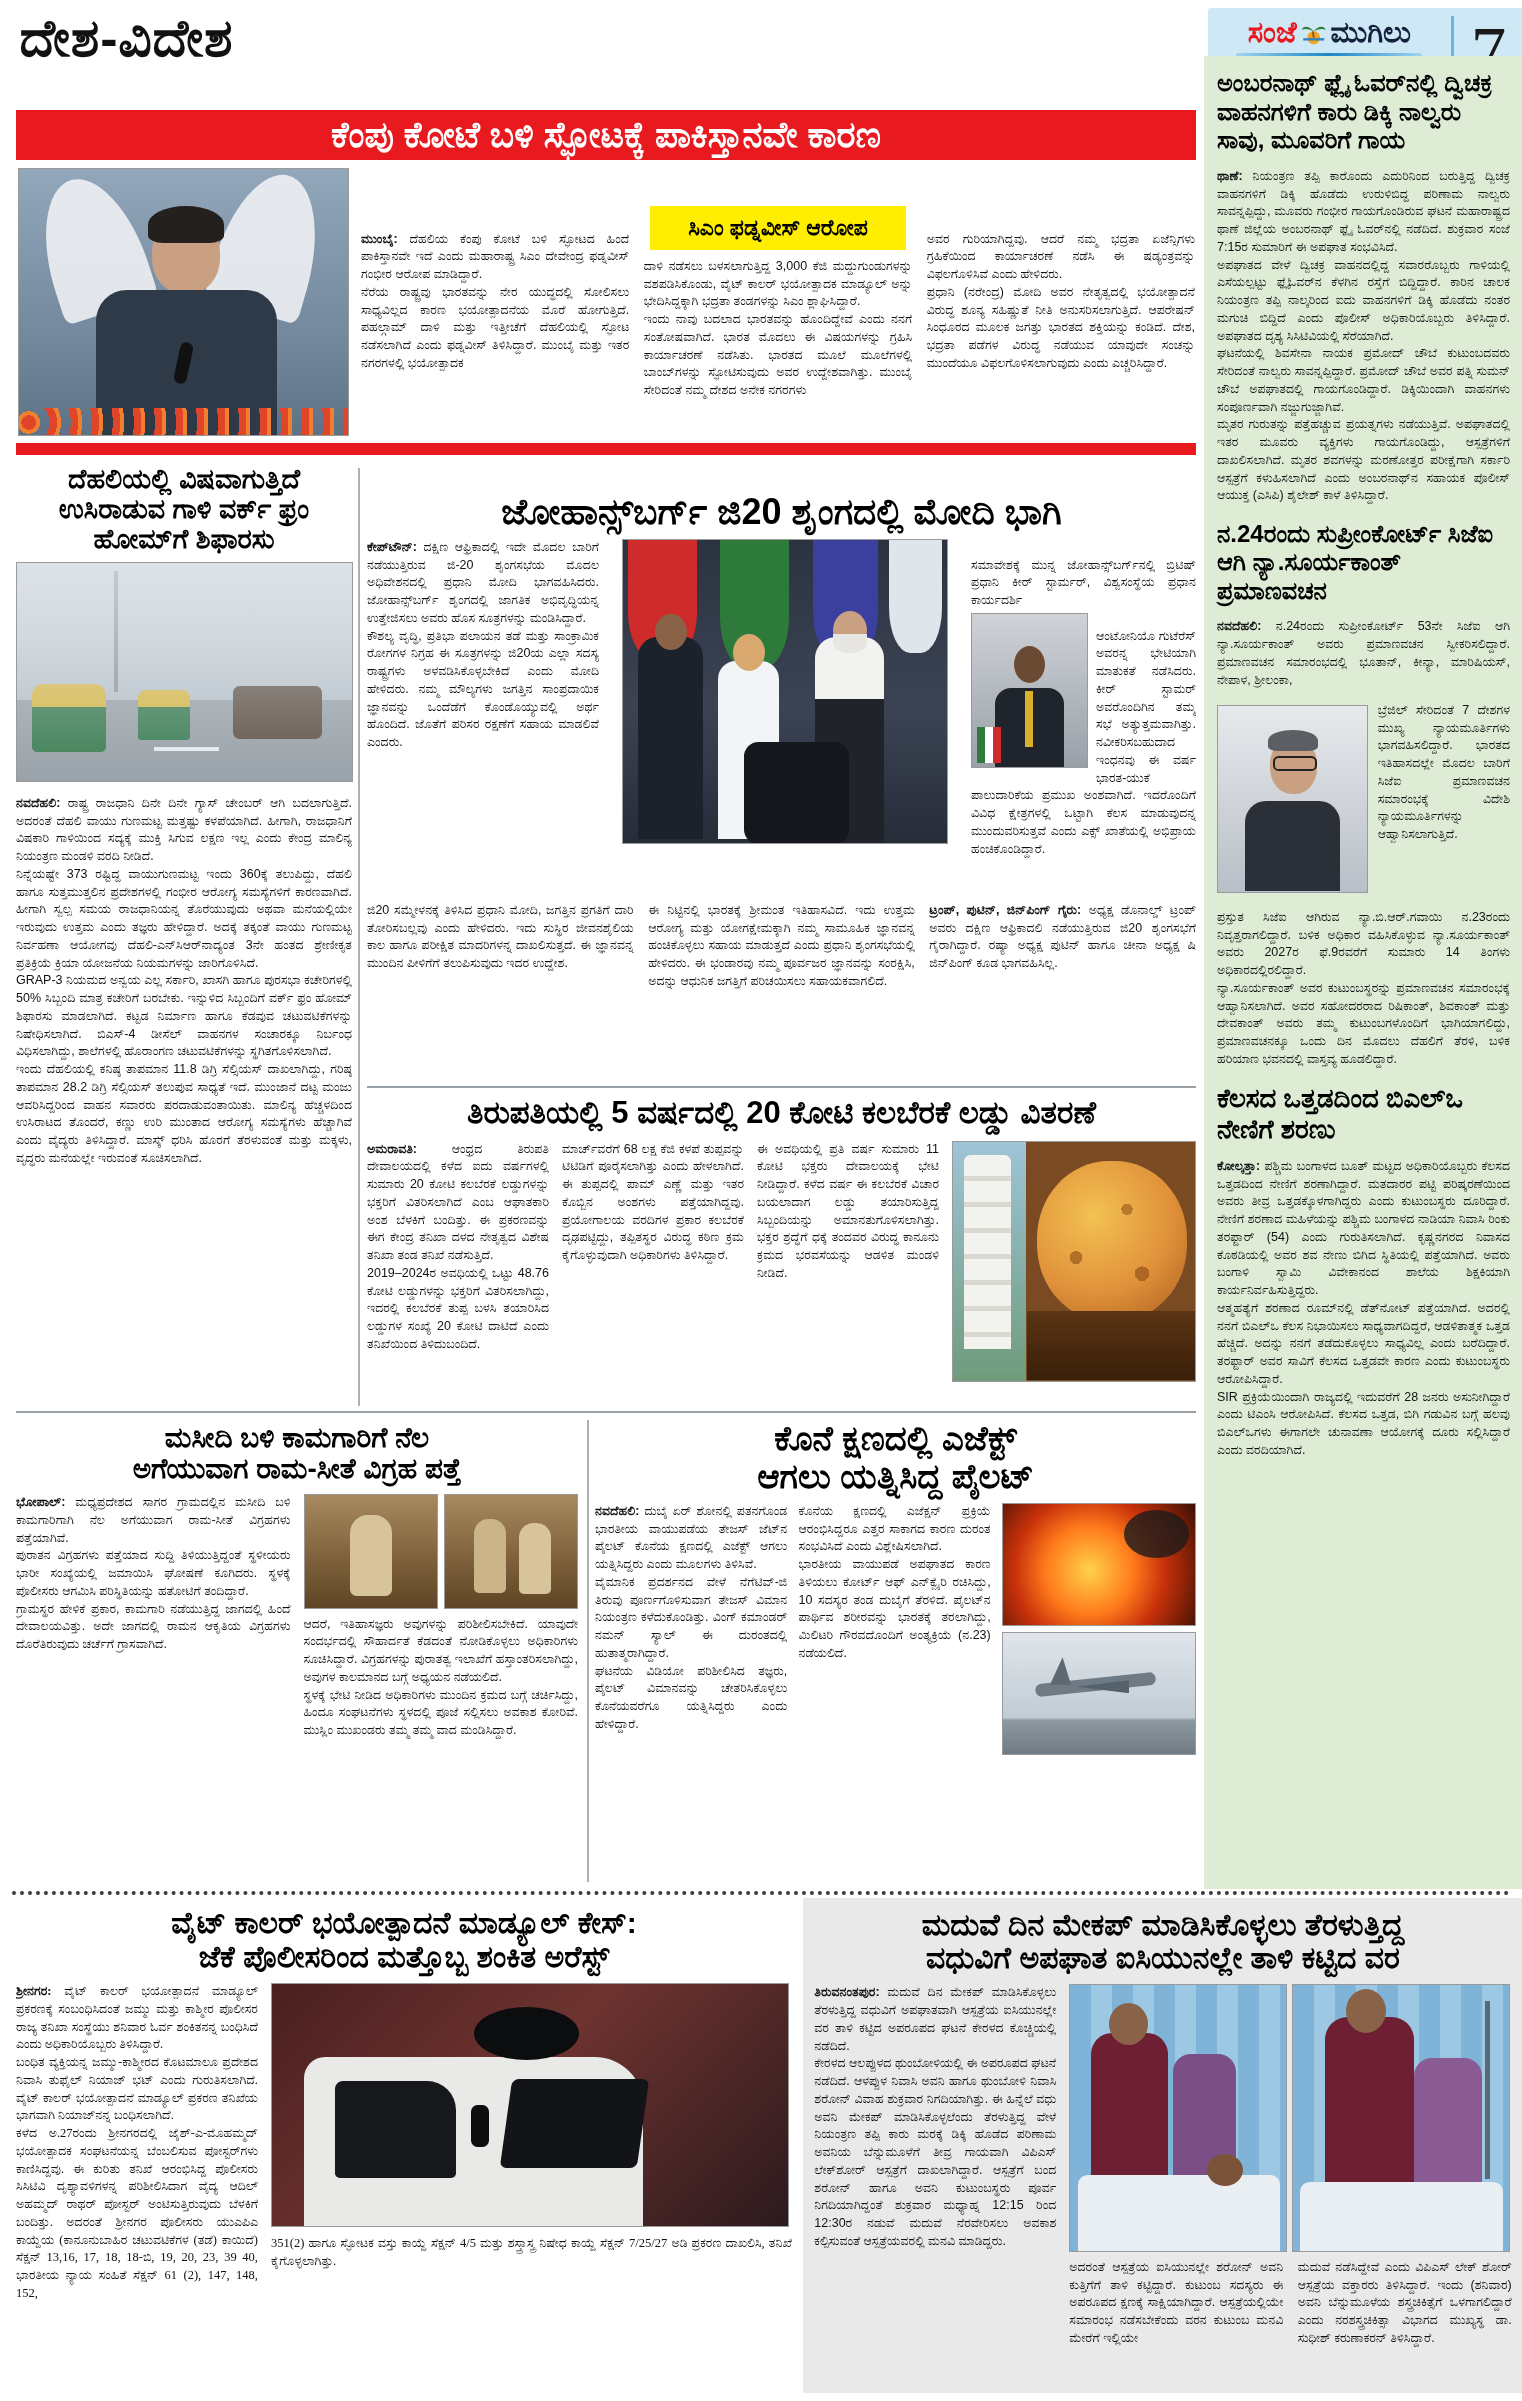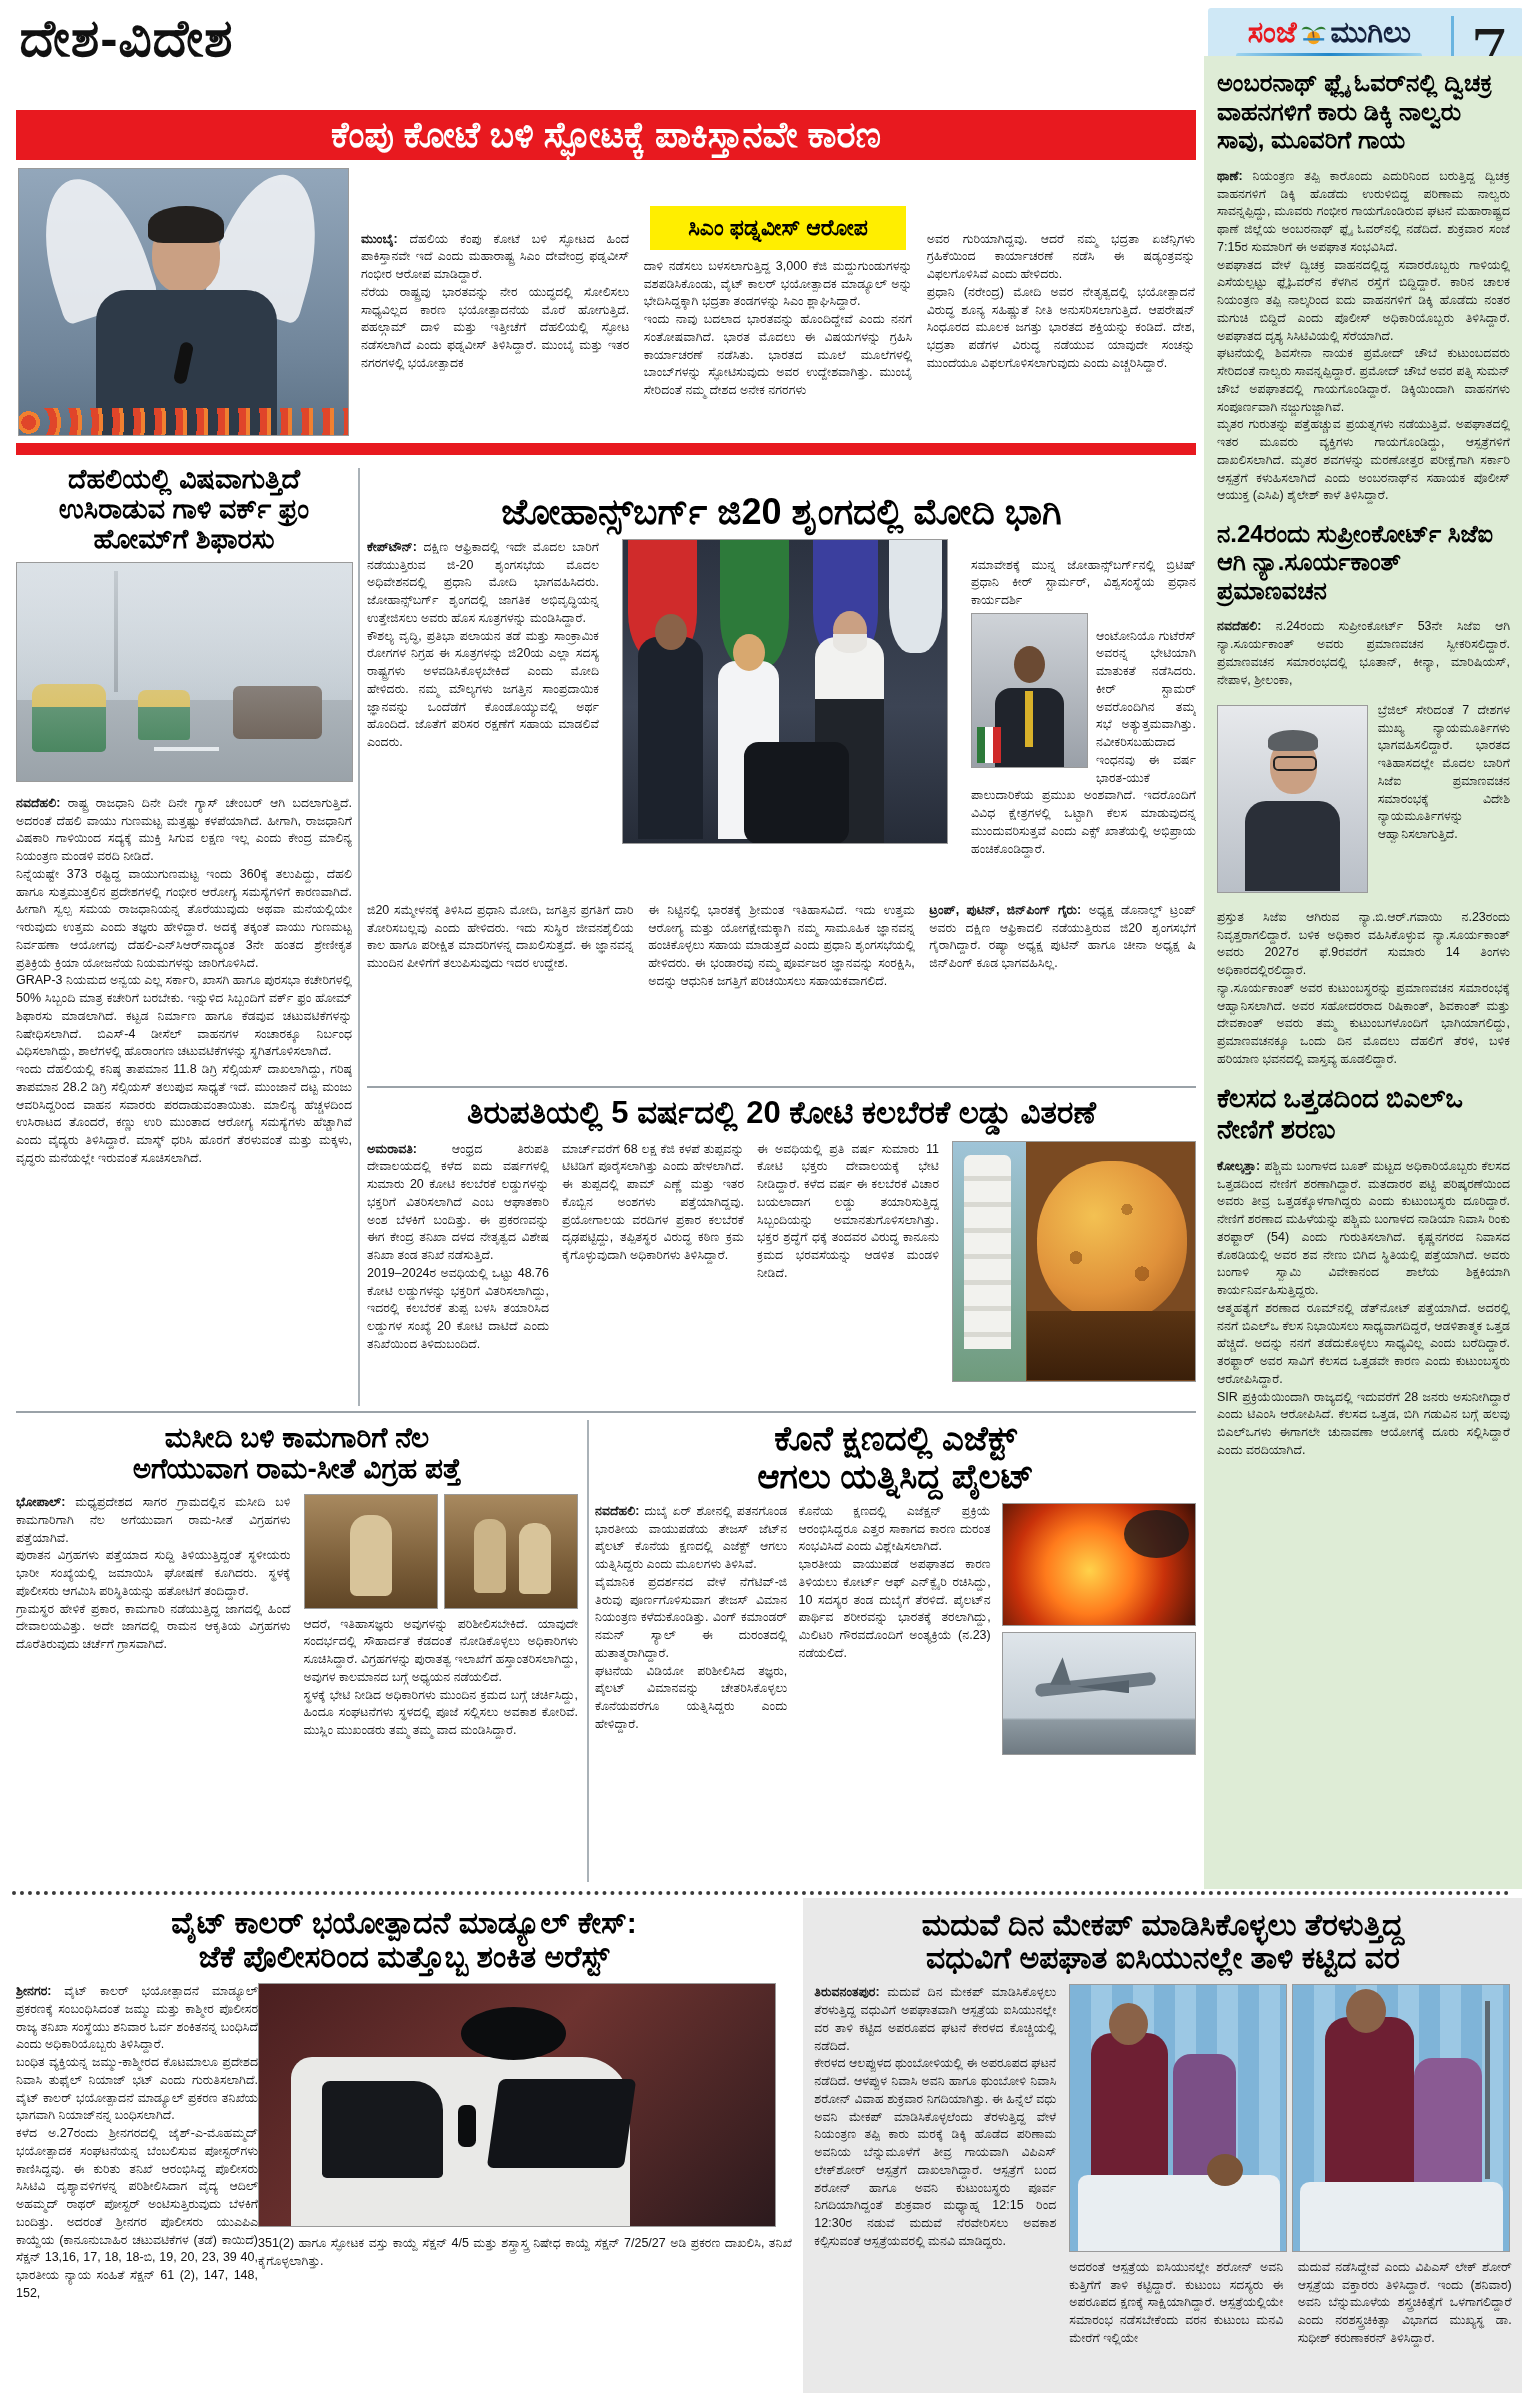--- a/index.html
+++ b/index.html
@@ -72,21 +72,21 @@
 
   .green-col{left:1204px;top:56px;width:319px;height:1833px;background:#deecd6;box-sizing:border-box;padding:11.3px 13px;overflow:hidden;}
   .g-hl{font-size:24px;text-align:left;line-height:1.2;margin:1.6px 0 8px 0;}
   .g-hl2{font-size:24px;text-align:left;line-height:1.2;margin:14.5px 0 8px 0;}
   .cji-photo{width:149px;height:186px;background:linear-gradient(180deg,#e7e9ec,#b9bfc7);float:left;margin:3.2px 9.7px 3.2px 0;}
 
   .dotted{left:12px;top:1891px;width:1498px;height:0;border-top:4px dotted #3a3a3a;}
 
   .terror{left:16px;top:1903px;width:776px;height:491px;}
   .terror-hl{font-size:30px;margin:3.2px 0 9.7px 0;}
-  .terror-row{display:flex;height:403px;}
+  .terror-row{display:flex;gap:13px;height:403px;font-family:Liberation Serif, serif;}
   .truck{width:516px;height:242px;background:linear-gradient(135deg,#4a1f20 0%,#6e3330 45%,#2c1a1d 100%);margin-bottom:8px;}
 
   .wedding{left:803px;top:1898px;width:720px;height:495px;background:#e9e9e9;box-sizing:border-box;padding:8px 11.3px;}
   .wed-hl{font-size:30px;margin:1.6px 0 9.7px 0;}
   .wed-row{display:flex;gap:13px;height:412px;}
   .wed-photos{display:flex;gap:4.8px;margin-bottom:6.5px;}
   .icu{width:216px;height:266px;background:repeating-linear-gradient(90deg,#7fb4d8 0 21px,#9cc8e4 21px 42px);}
 </style>
 </head>
 <body>

